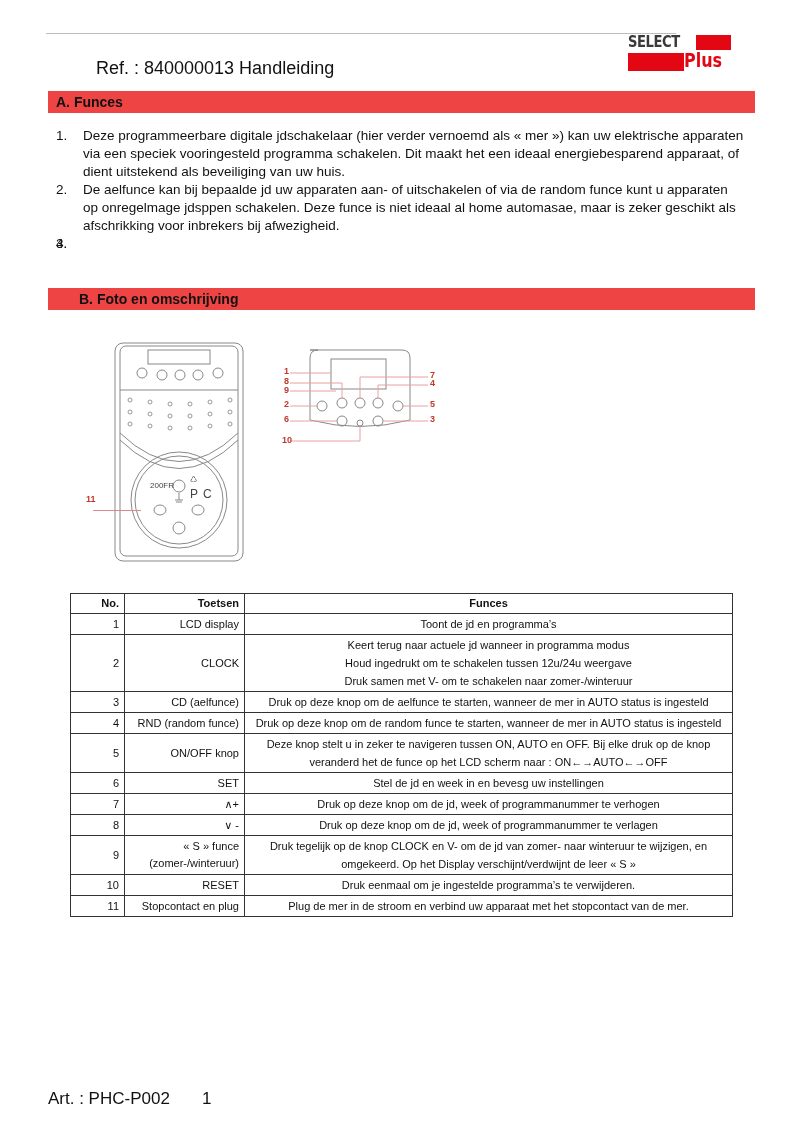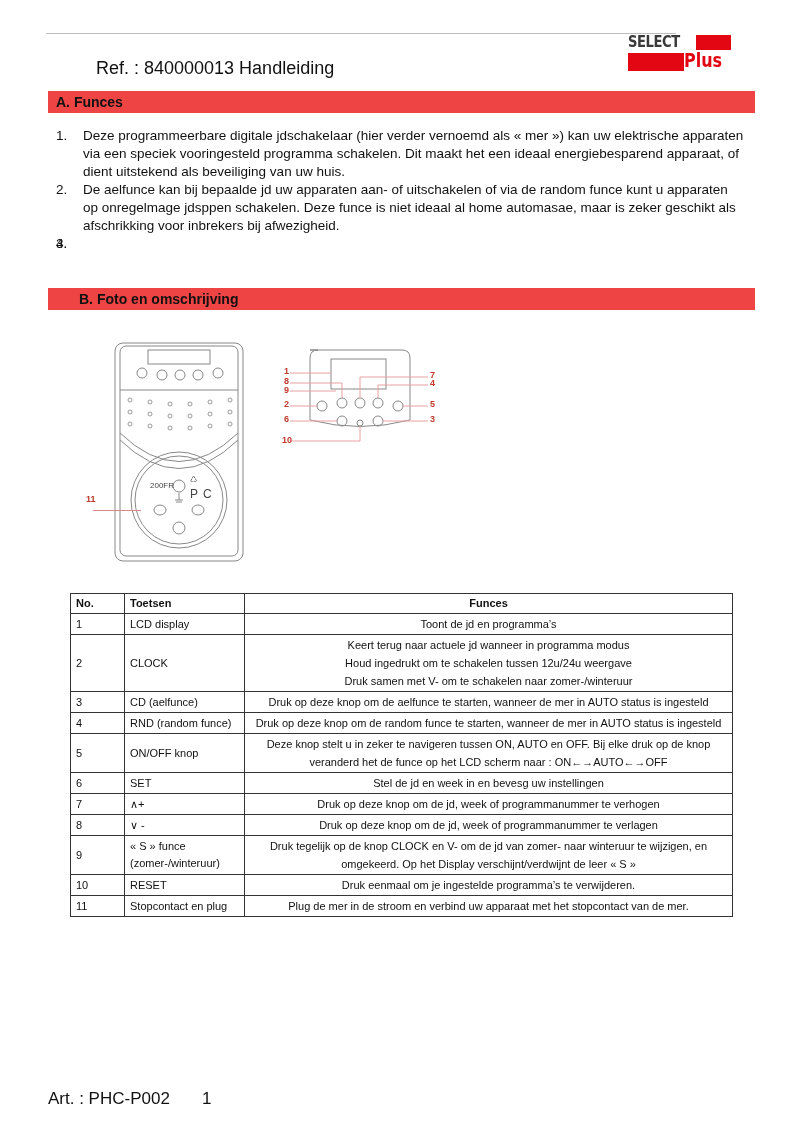--- a/index.html
+++ b/index.html
@@ -23,22 +23,22 @@
     .func-list li { position: relative; padding-left: 27px; margin-bottom: 0; }
     .func-list li .num { position: absolute; left: 0; top: 0; }
 
     .fig-left { position: absolute; left: 112px; top: 340px; width: 135px; height: 225px; }
     .fig-right { position: absolute; left: 270px; top: 345px; width: 180px; height: 100px; }
     .callout { position: absolute; color: #c0392b; font-size: 9px; font-weight: bold; font-family: "Liberation Sans", sans-serif; }
 
     table.keys { position: absolute; left: 70px; top: 593px; width: 663px; border-collapse: collapse; font-size: 11px; }
     table.keys th, table.keys td { border: 1px solid #333; padding: 1px 5px; line-height: 17px; vertical-align: middle; }
     table.keys th { font-weight: bold; }
-    table.keys th.c-no, table.keys td.c-no { width: 54px; text-align: left; }
-    table.keys th.c-key, table.keys td.c-key { width: 120px; text-align: left; }
+    table.keys th.c-no, table.keys td.c-no { width: 54px; text-align: right; }
+    table.keys th.c-key, table.keys td.c-key { width: 120px; text-align: right; }
     table.keys th.c-fn, table.keys td.c-fn { text-align: center; }
     table.keys td.c-fn div { line-height: 18px; }
 
     .footer { position: absolute; left: 48px; top: 1089px; font-size: 17px; }
     .footer .page { margin-left: 32px; }
   </style>
 </head>
 <body>
 
 <div class="top-rule"></div>

